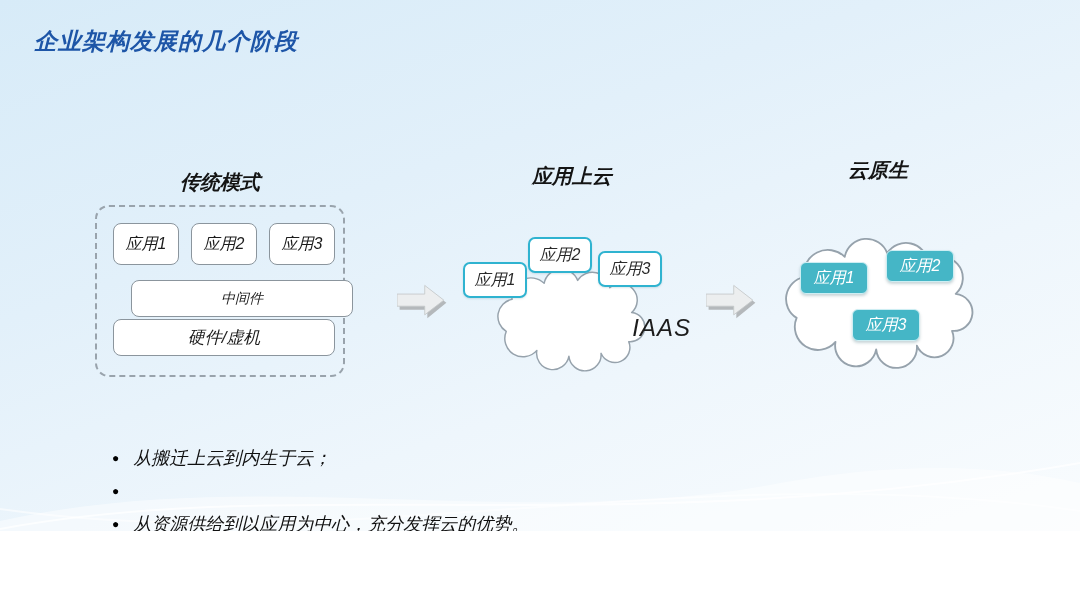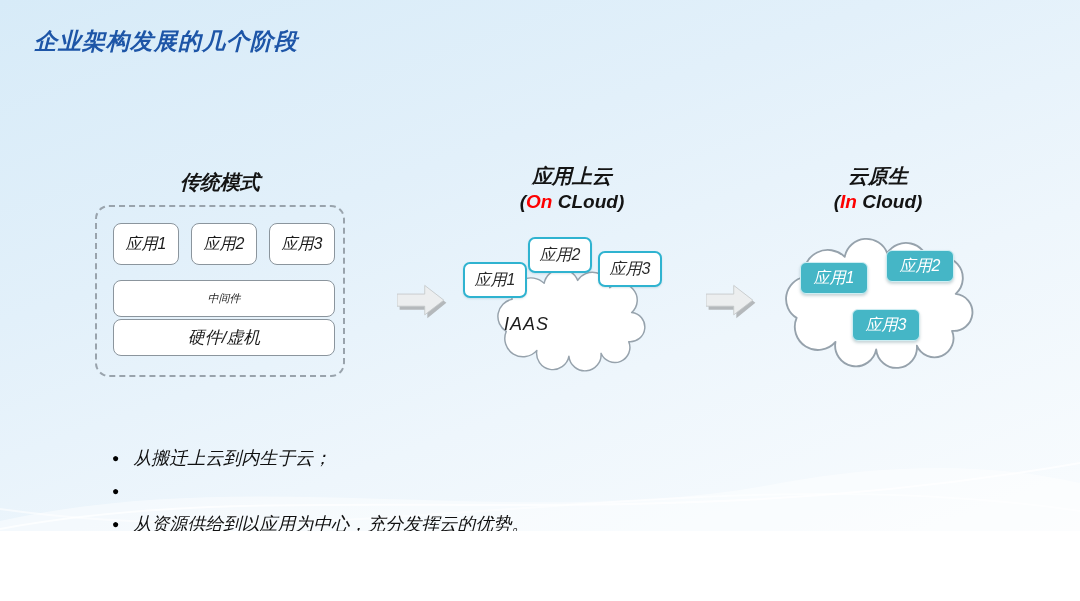--- a/index.html
+++ b/index.html
@@ -32,22 +32,22 @@
   .box {
     position:absolute; background:#ffffff; border:1.5px solid #8b959d; border-radius:8px;
     display:flex; align-items:center; justify-content:center;
     font-size:16px; color:#1c1c1c;
   }
 
   
   .cloud-svg { position:absolute; }
   .cloud-path { fill:#ffffff; stroke:#96a2ac; stroke-width:2; stroke-linejoin:round; }
   .iaas {
-    position:absolute; left:504px; top:314px; width:175px; text-align:left;
-    font-size:18px; color:#1c1c1c; letter-spacing:1px;
+    position:absolute; left:516px; top:314px; width:175px; text-align:right;
+    font-size:24px; color:#1c1c1c; letter-spacing:1px;
   }
 
   .oc-app {
     position:absolute; background:#ffffff; border:2px solid #2fb3d0; border-radius:7px;
     display:flex; align-items:center; justify-content:center;
     font-size:16px; color:#2b2b2b; box-shadow:0 1px 2px rgba(60,120,140,.18);
   }
   .ic-app {
     position:absolute; background:#45b6c6; border:1px solid #cdeef3; border-radius:6px;
     display:flex; align-items:center; justify-content:center;
@@ -74,33 +74,31 @@
   </svg>
 
   <div class="title">企业架构发展的几个阶段</div>
 
   <div class="stage-h" style="left:95px; top:144px; width:250px;">
     <div class="l1">传统模式</div>
   </div>
 
   <div class="stage-h" style="left:459px; top:138px; width:226px;">
     <div class="l1">应用上云</div>
-    <div class="l2"><span>(</span><span class="red">On</span><span> CLoud)</span></div>
   </div>
 
-  <div class="stage-h" style="left:765px; top:138px; width:226px;">
+  <div class="stage-h" style="left:765px; top:132px; width:226px;">
     <div class="l1">云原生</div>
-    <div class="l2"><span>(</span><span class="red">In</span><span> Cloud)</span></div>
   </div>
 
   <div class="trad-frame"></div>
   <div class="box" style="left:113px; top:223px; width:66px; height:42px;">应用1</div>
   <div class="box" style="left:191px; top:223px; width:66px; height:42px;">应用2</div>
   <div class="box" style="left:269px; top:223px; width:66px; height:42px;">应用3</div>
-  <div class="box" style="left:113px; top:280px; width:222px; height:37px; font-size:11px;">中间件</div>
+  <div class="box" style="left:131px; top:280px; width:222px; height:37px; font-size:14px;">中间件</div>
   <div class="box" style="left:113px; top:319px; width:222px; height:37px; font-size:17px;">硬件/虚机</div>
 
   <svg class="arrow" style="left:397px; top:282px;" viewBox="0 0 60 42">
     <polygon points="3,17 35,17 35,7 57,23 35,41 35,31 3,31" fill="#b4b8bb"></polygon>
     <polygon points="0,13 32,13 32,3 54,20 32,37 32,27 0,27" fill="#eceeef" stroke="#c5c8ca" stroke-width="1"></polygon>
   </svg>
 
   <svg class="cloud-svg" style="left:488px; top:258px; width:175px; height:125px;" viewBox="0 0 240 160">
     <path class="cloud-path" d="M25,95 a24,24 0 0 1 8,-44 a26,26 0 0 1 44,-22 a24,24 0 0 1 46,-4 a24,24 0 0 1 44,10 a22,22 0 0 1 30,34 a20,20 0 0 1 -4,40 a20,20 0 0 1 -38,16 a22,22 0 0 1 -44,4 a22,22 0 0 1 -44,-8 a25,25 0 0 1 -42,-26 z"></path>
   </svg>

